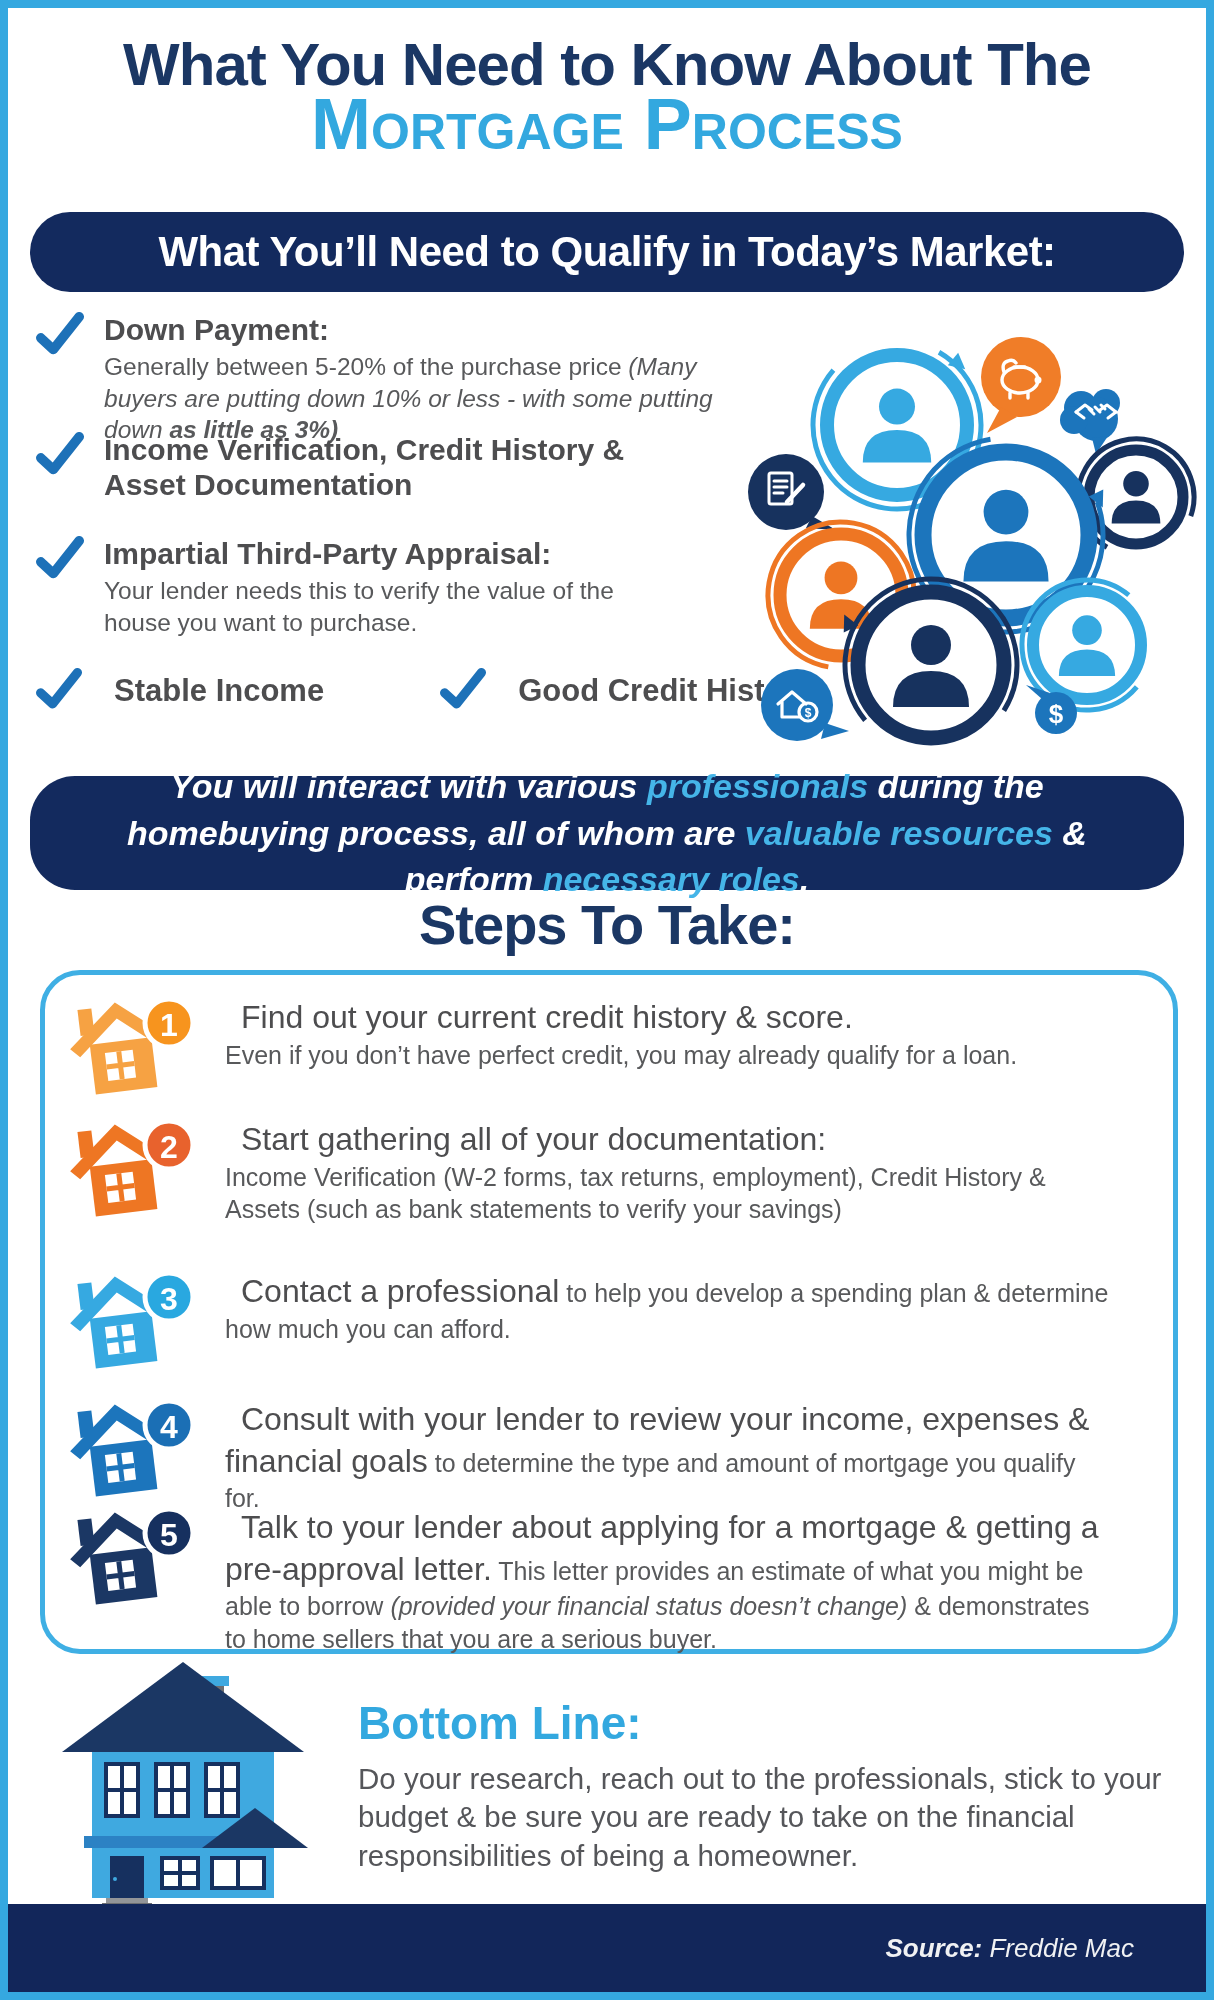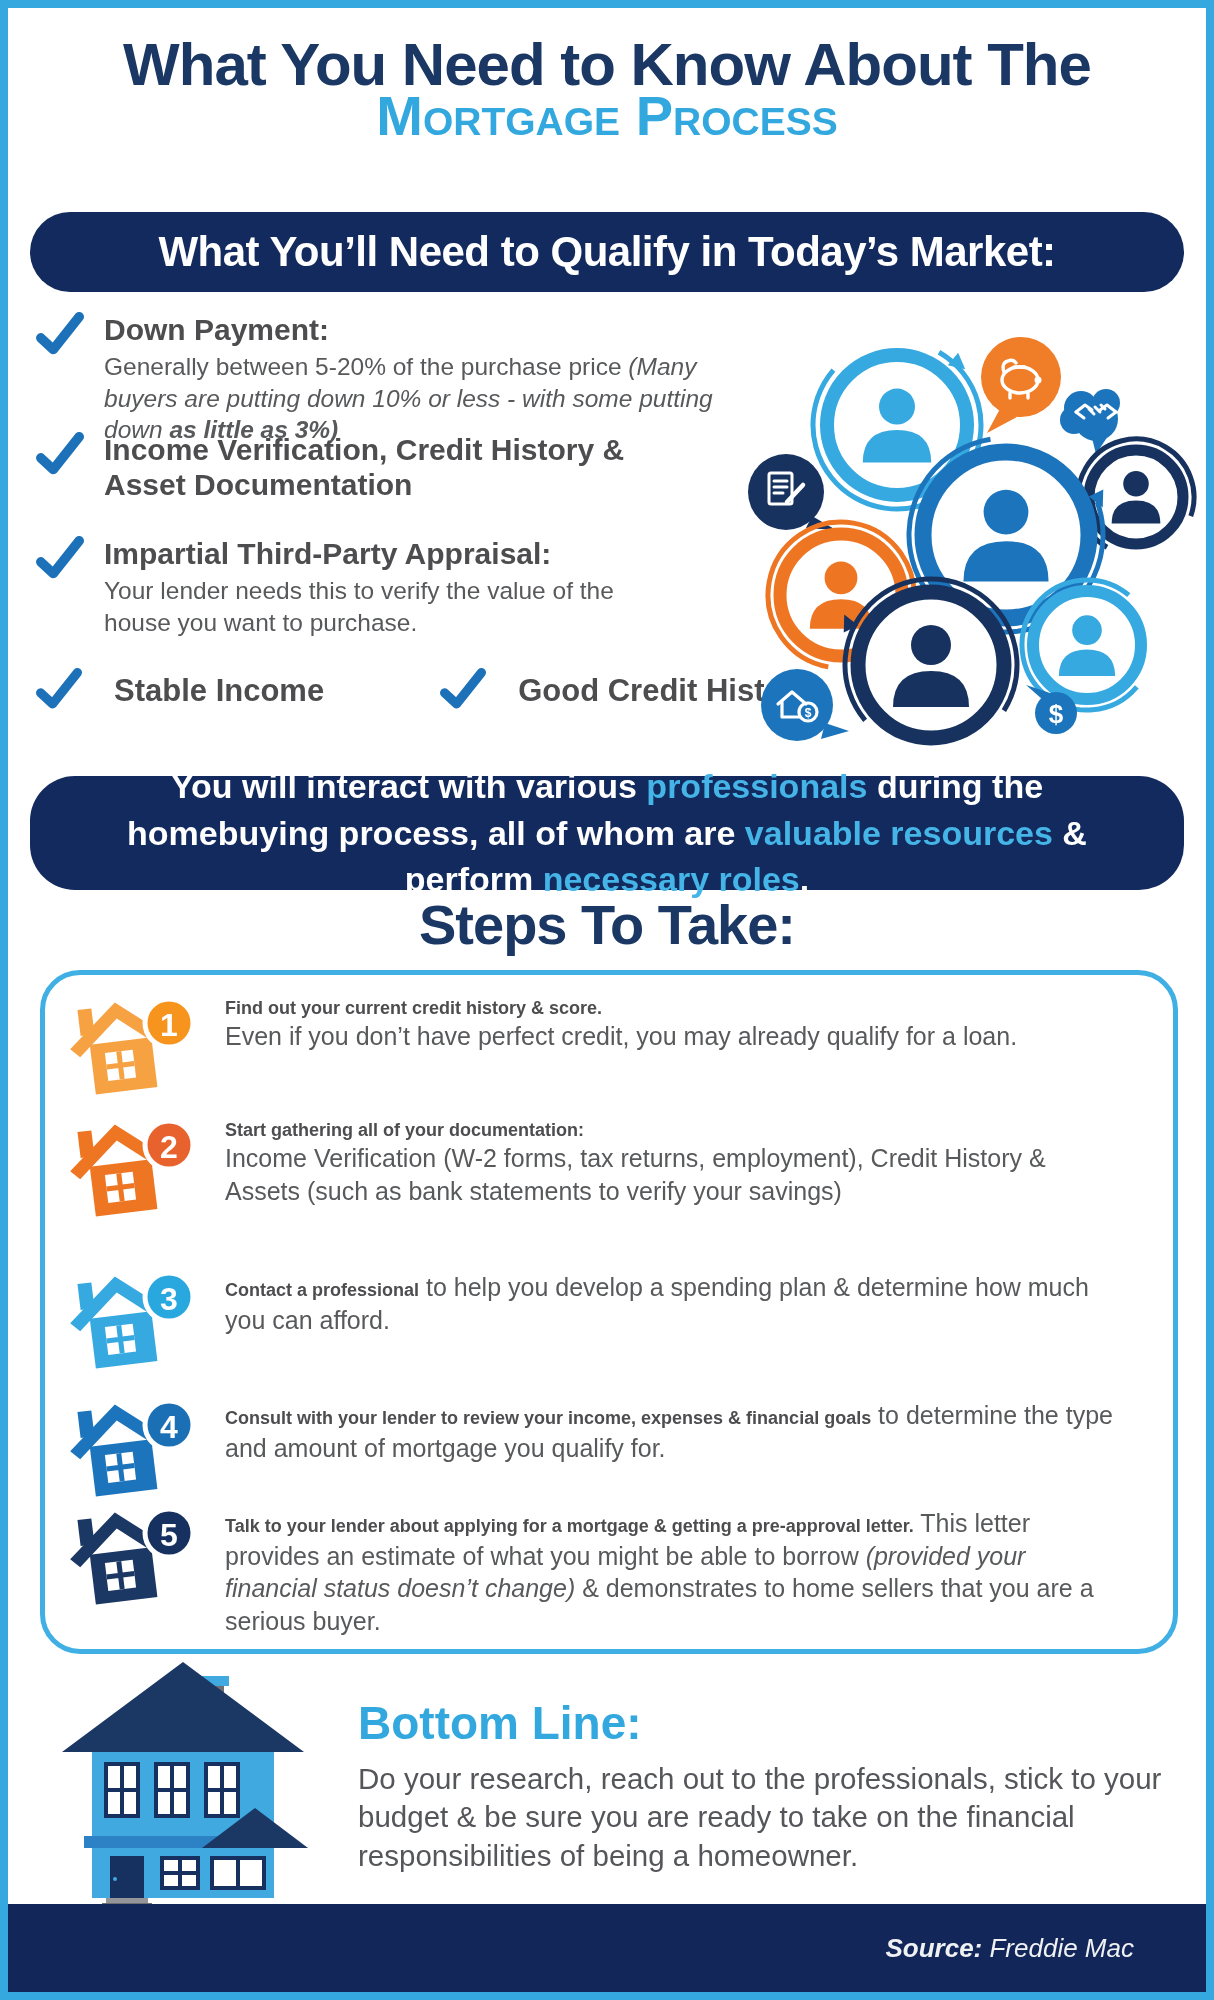--- a/index.html
+++ b/index.html
@@ -3,52 +3,52 @@
 <meta charset="utf-8">
 <style>
   html,body{margin:0;padding:0;background:#fff;}
   .page{position:relative;width:1214px;height:2000px;background:#fff;
         border:8px solid #35A8E0;box-sizing:border-box;overflow:hidden;
         font-family:"Liberation Sans","DejaVu Sans",sans-serif;}
   
   .t1{position:absolute;top:22px;left:0;right:0;text-align:center;
       font-size:60px;font-weight:bold;color:#1B3764;letter-spacing:-1px;}
   .t2{position:absolute;top:80px;left:0;right:0;text-align:center;line-height:1;
-      font-size:56px;font-weight:bold;color:#33A8DF;font-variant:small-caps;}
+      font-size:72px;font-weight:bold;color:#33A8DF;font-variant:small-caps;}
   .banner1{position:absolute;top:204px;left:22px;right:22px;height:80px;
       background:#132A5E;border-radius:40px;display:flex;align-items:center;
       justify-content:center;color:#fff;font-size:42px;font-weight:bold;letter-spacing:-0.5px;}
   
   .q-item{position:absolute;left:28px;display:flex;gap:20px;}
   .q-item svg.chk{width:48px;height:48px;flex:none;margin-top:0;}
   .q-text{width:618px;}
   .q-title{font-size:30px;font-weight:bold;color:#4D4D4F;line-height:1.18;}
   .q-body{font-size:24.5px;color:#58595B;line-height:1.27;margin-top:4px;}
   .q-body .it{font-style:italic;}
   .q-body .bit{font-style:italic;font-weight:bold;}
   .q-row{position:absolute;left:28px;top:660px;display:flex;align-items:center;gap:32px;}
   .q-row .gap{width:52px;}
   .q-row .q-title{font-size:31px;}
   
   .cluster{position:absolute;left:726px;top:292px;width:466px;height:476px;}
   
   .banner2{position:absolute;top:768px;left:22px;right:22px;height:114px;background:#132A5E;
       border-radius:45px;display:flex;align-items:center;justify-content:center;
-      text-align:center;padding:0 46px;box-sizing:border-box;}
+      text-align:center;padding:0 46px;box-sizing:border-box;font-style:italic;}
   .banner2 .txt{font-size:34px;font-weight:bold;color:#fff;line-height:1.38;max-width:1060px;}
   .hl{color:#45B5E8;}
   
   .steps-h{position:absolute;top:884px;left:0;right:0;text-align:center;
       font-size:56px;font-weight:bold;color:#1B3764;letter-spacing:-1px;z-index:2;}
   .steps-box{position:absolute;top:962px;left:32px;width:1138px;height:684px;
       border:5px solid #3FAFE4;border-radius:40px;background:#fff;box-sizing:border-box;z-index:1;}
   .step{position:absolute;left:22px;display:flex;gap:26px;align-items:flex-start;}
   .step svg.house{width:132px;height:106px;flex:none;}
   .stx{width:888px;padding-top:4px;}
-  .s-title{font-size:18px;font-weight:bold;color:#4D4D4F;line-height:1.3;}
+  .s-title{font-size:32px;font-weight:normal;color:#4D4D4F;line-height:1.3;margin-left:16px;}
   .s-body{font-size:25px;color:#58595B;line-height:1.3;}
   .s-body .it{font-style:italic;}
   .s1{top:18px;}.s2{top:140px;}.s3{top:292px;}.s4{top:420px;}.s5{top:528px;}
   
   .bottom-house{position:absolute;left:44px;top:1652px;width:262px;height:246px;}
   .bl{position:absolute;left:350px;top:1688px;width:840px;}
   .bl-h{font-size:46px;font-weight:bold;color:#33A8DF;}
   .bl-b{margin-top:10px;font-size:29.5px;color:#55565A;line-height:1.3;}
   
   .footer{position:absolute;left:0;right:0;bottom:0;height:88px;background:#12265A;

